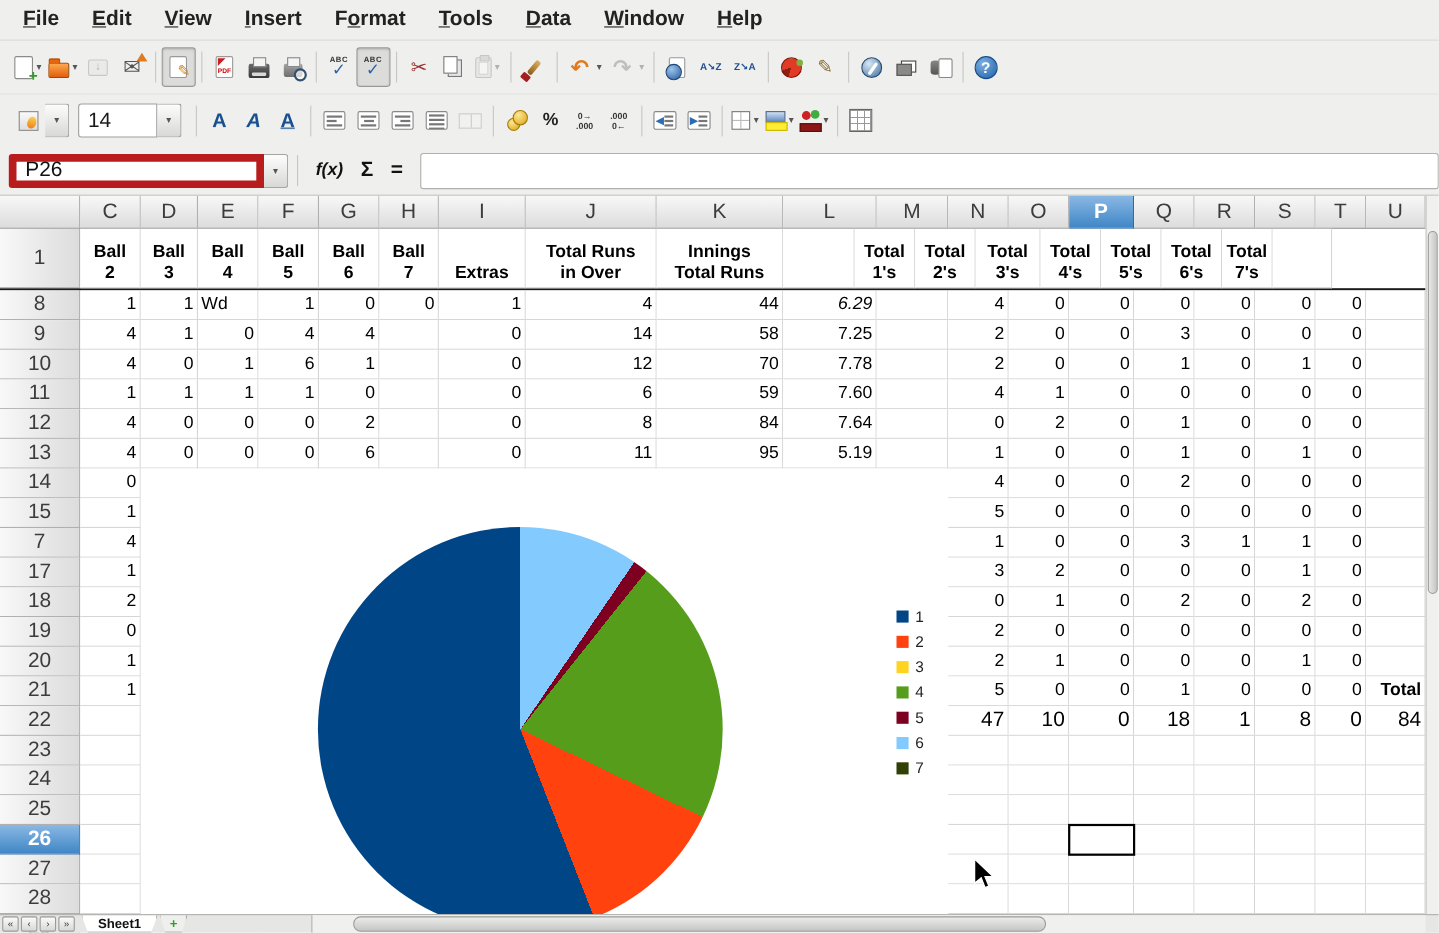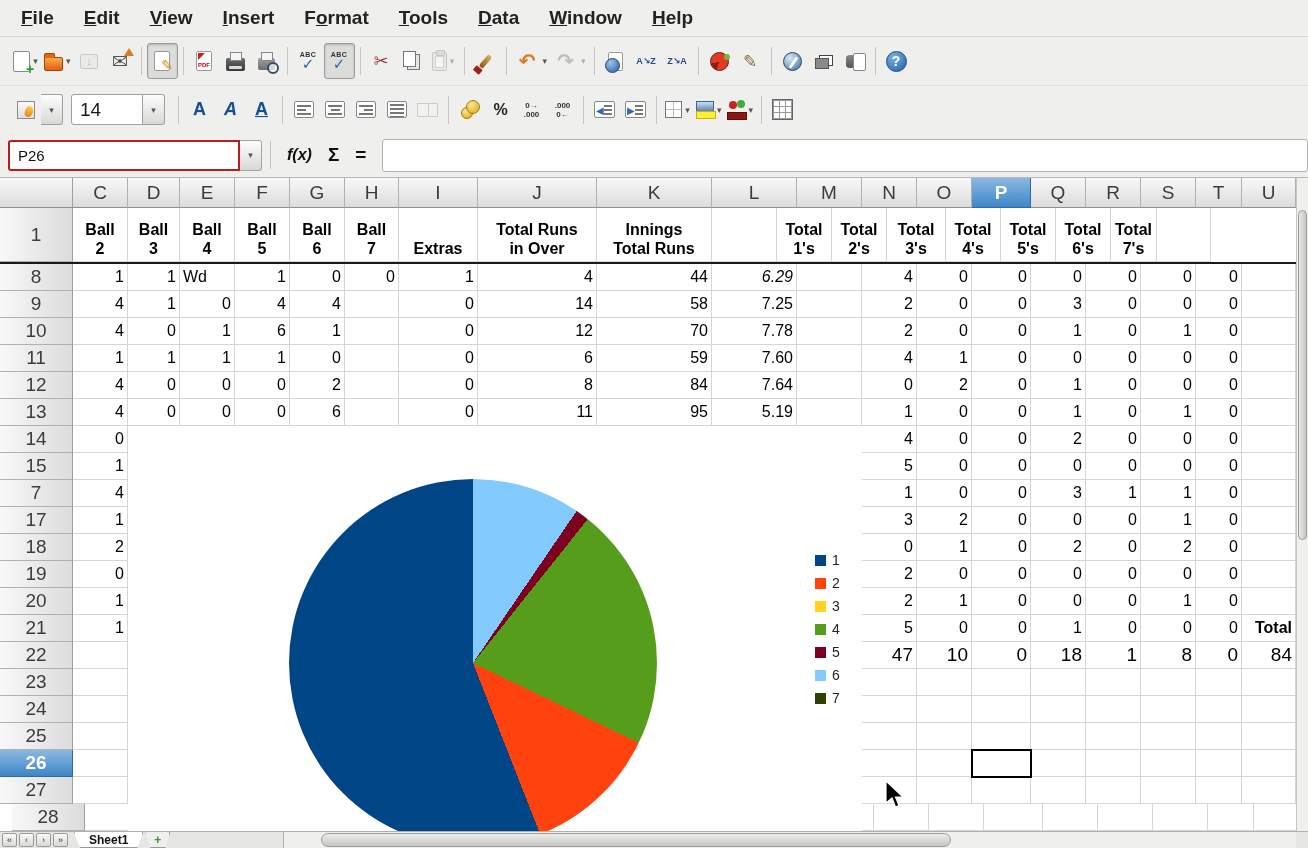--- a/index.html
+++ b/index.html
@@ -91,21 +91,21 @@
   .k-fontcolor{width:18px;height:11px;margin-top:-6px}
   .k-fontcolor::before{content:"";position:absolute;left:1px;top:0;width:8px;height:8px;border-radius:50%;background:#cc2222;box-shadow:8px -1px 0 #3fae3f}
   .k-fontcolor::after{content:"";position:absolute;left:-1px;bottom:-8px;width:18px;height:6px;background:#8b1717;border:1px solid #5d0d0d}
   .k-grid{width:21px;height:21px;background:#fff;border:1px solid #666;background-image:repeating-linear-gradient(90deg,#999 0 1px,transparent 1px 6px),repeating-linear-gradient(#999 0 1px,transparent 1px 6px)}
 
   .combo{height:31px;background:#fff;border:1px solid #a0a0a0;border-radius:3px 0 0 3px;display:flex;align-items:center;padding:0 8px;font-size:19px;color:#1a1a1a;flex:none}
   .combo-dd{width:22px;height:31px;background:linear-gradient(#fdfdfd,#d8d8d6);border:1px solid #a0a0a0;border-left:none;border-radius:0 3px 3px 0;display:flex;align-items:center;justify-content:center;font-size:9px;color:#555;margin-right:8px;flex:none}
 
   
   .formulabar{height:45px;display:flex;align-items:center;background:#efefed;border-bottom:1px solid #b8b8b6;padding-left:8px}
-  .namebox{width:232px;height:31px;background:#fff;border:2px solid #b91c1c;border-radius:3px 0 0 3px;font-size:15px;color:#111;padding:0 8px;display:flex;align-items:center}
+  .namebox{width:232px;height:31px;background:#fff;border:7px solid #b91c1c;border-radius:3px 0 0 3px;font-size:19px;color:#111;padding:0 8px;display:flex;align-items:center}
   .nbdd{width:22px;height:31px;background:linear-gradient(#fdfdfd,#d8d8d6);border:1px solid #a5a5a3;border-left:none;border-radius:0 3px 3px 0;display:flex;align-items:center;justify-content:center;font-size:9px;color:#555}
   .fsep{width:1px;height:28px;background:#c6c6c4;margin:0 8px}
   .fbtn{font-size:19px;font-weight:bold;color:#111;padding:0 8px}
   .fbtn.fx{font-style:italic;font-size:16px}
   .inputline{flex:1;height:33px;background:#fff;border:1px solid #b0b0ae;border-radius:3px;margin-left:8px;font-size:16px;padding:0 6px;line-height:31px;color:#000}
 
   
   .sheet{position:relative;width:1308px;height:670px;background:#fff;overflow:hidden}
   .hdr-row{display:flex;width:1296px}
   .corner{background:linear-gradient(#f8f8f8,#dcdcdc);border-right:1px solid #a0a0a0;border-bottom:1px solid #909090;flex:none}
@@ -878,21 +878,21 @@
         <div class="cell" style="width: 55px; height: 27px;"></div>
         <div class="cell" style="width: 55px; height: 27px;"></div>
         <div class="cell" style="width: 59px; height: 27px;"></div>
         <div class="cell" style="width: 55px; height: 27px;"></div>
         <div class="cell" style="width: 55px; height: 27px;"></div>
         <div class="cell" style="width: 55px; height: 27px;"></div>
         <div class="cell" style="width: 46px; height: 27px;"></div>
         <div class="cell" style="width: 54px; height: 27px;"></div>
       </div>
       <div class="grow">
-        <div class="rowhdr" style="height: 27px; margin-left: 12px;">28</div>
+        <div class="rowhdr" style="height: 27px;">28</div>
         <div class="cell" style="width: 55px; height: 27px;"></div>
         <div class="cell" style="width: 52px; height: 27px;"></div>
         <div class="cell" style="width: 55px; height: 27px;"></div>
         <div class="cell" style="width: 55px; height: 27px;"></div>
         <div class="cell" style="width: 55px; height: 27px;"></div>
         <div class="cell" style="width: 54px; height: 27px;"></div>
         <div class="cell" style="width: 79px; height: 27px;"></div>
         <div class="cell" style="width: 119px; height: 27px;"></div>
         <div class="cell" style="width: 115px; height: 27px;"></div>
         <div class="cell" style="width: 85px; height: 27px;"></div>

